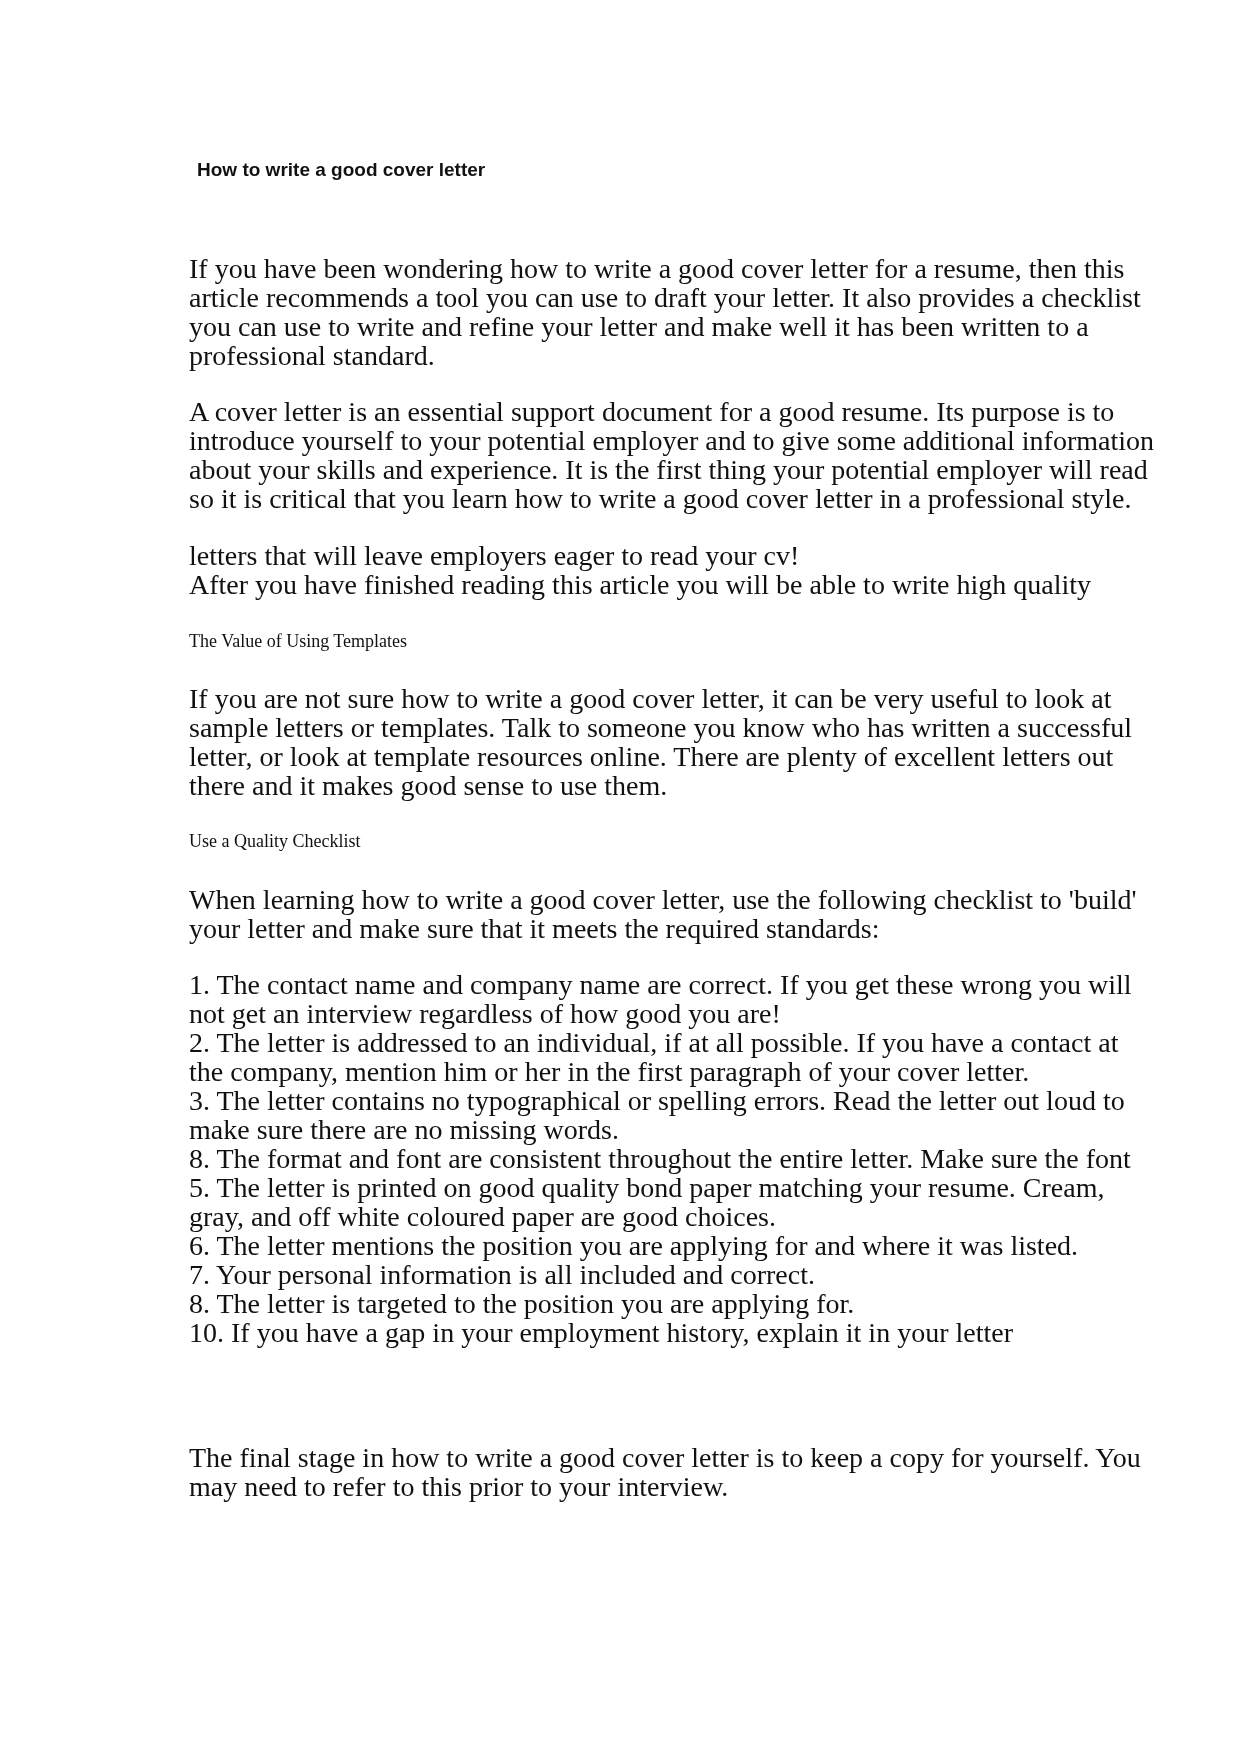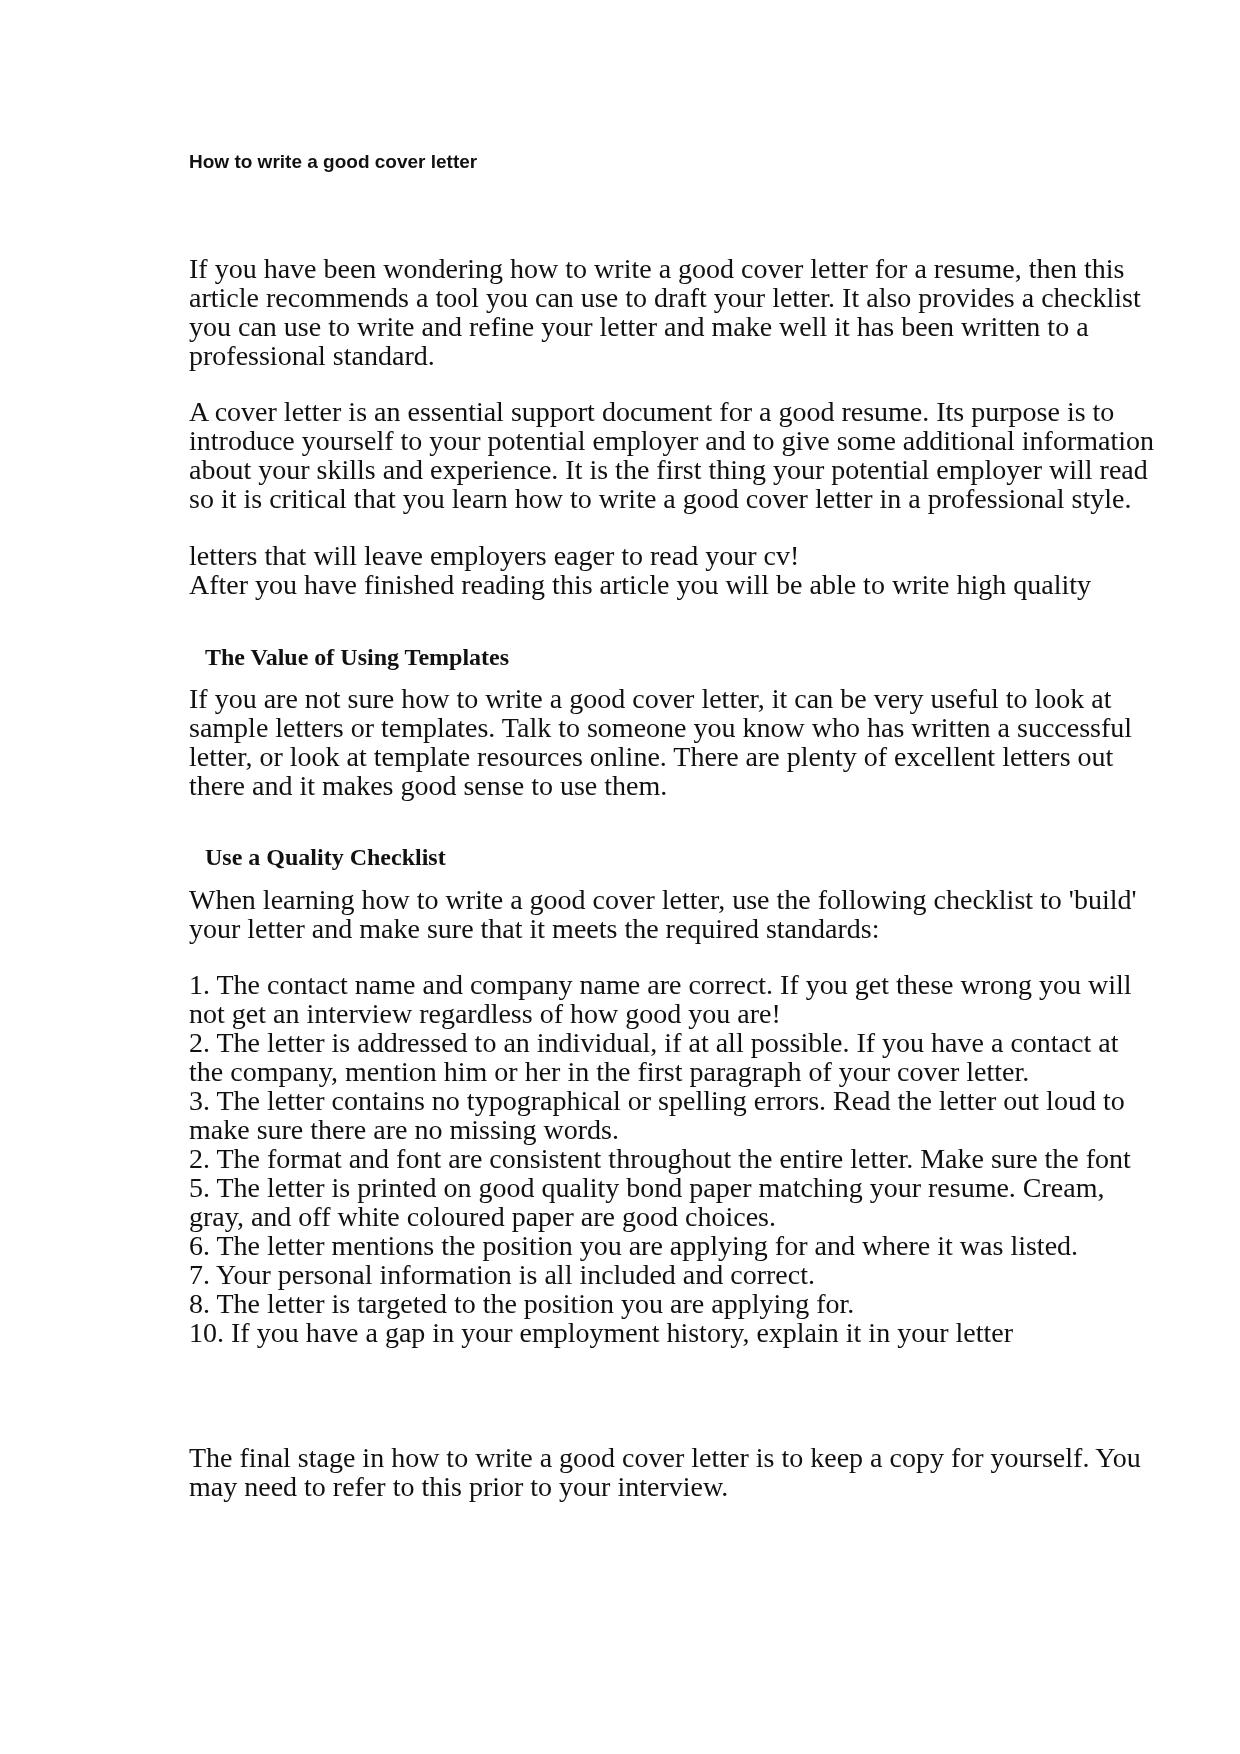--- a/index.html
+++ b/index.html
@@ -1,29 +1,29 @@
 <!DOCTYPE html>
 <html><head>
   <meta charset="utf-8">
   <style>
     html, body { margin: 0; padding: 0; background: #ffffff; }
     body { width: 1240px; height: 1754px; position: relative; overflow: hidden; color: #111111; }
     .page { position: absolute; left: 189px; top: 0; width: 900px; }
     .title {
       position: absolute; top: 151px; left: 0;
       font-family: "Liberation Sans", sans-serif; font-weight: bold; font-size: 19px;
-      white-space: nowrap; margin: 0;
+      white-space: nowrap; margin: 8px;
     }
     .body-text {
       font-family: "Liberation Serif", serif; font-size: 28px; line-height: 29px;
       margin: 0; white-space: nowrap;
     }
     .heading {
-      font-family: "Liberation Serif", serif; font-weight: bold; font-size: 24px; line-height: 29px;
-      margin: 16px; white-space: nowrap;
+      font-family: "Liberation Serif", serif; font-weight: normal; font-size: 18px; line-height: 29px;
+      margin: 0; white-space: nowrap;
     }
     .block { position: absolute; left: 0; }
     .line { display: block; }
     .list { list-style: none; margin: 0; padding: 0; }
   </style>
 </head>
 <body>
 
 <div class="page">
 
@@ -71,21 +71,21 @@
     </li>
     <li>
       <span class="line">2. The letter is addressed to an individual, if at all possible. If you have a contact at</span>
       <span class="line">the company, mention him or her in the first paragraph of your cover letter.</span>
     </li>
     <li>
       <span class="line">3. The letter contains no typographical or spelling errors. Read the letter out loud to</span>
       <span class="line">make sure there are no missing words.</span>
     </li>
     <li>
-      <span class="line">2. The format and font are consistent throughout the entire letter. Make sure the font</span>
+      <span class="line">8. The format and font are consistent throughout the entire letter. Make sure the font</span>
     </li>
     <li>
       <span class="line">5. The letter is printed on good quality bond paper matching your resume. Cream,</span>
       <span class="line">gray, and off white coloured paper are good choices.</span>
     </li>
     <li>
       <span class="line">6. The letter mentions the position you are applying for and where it was listed.</span>
     </li>
     <li>
       <span class="line">7. Your personal information is all included and correct.</span>

